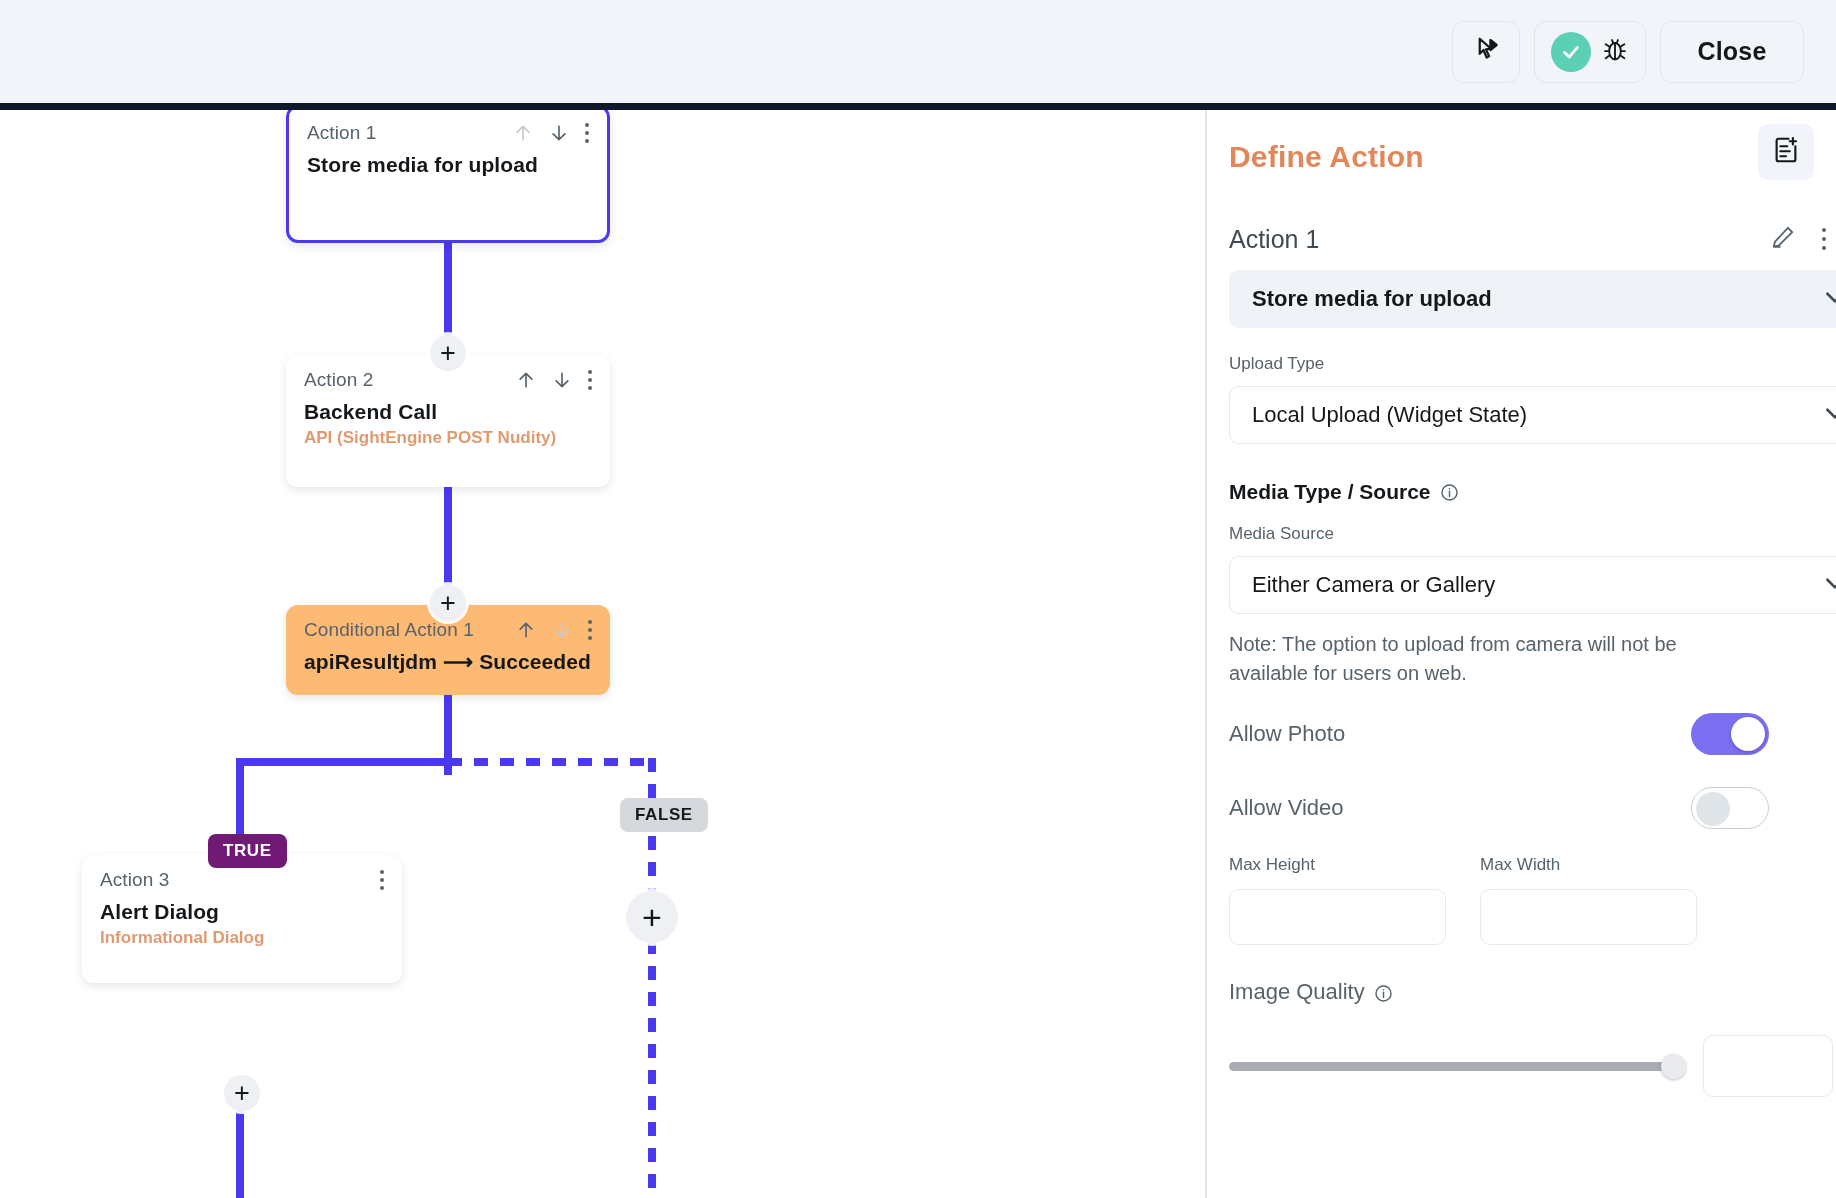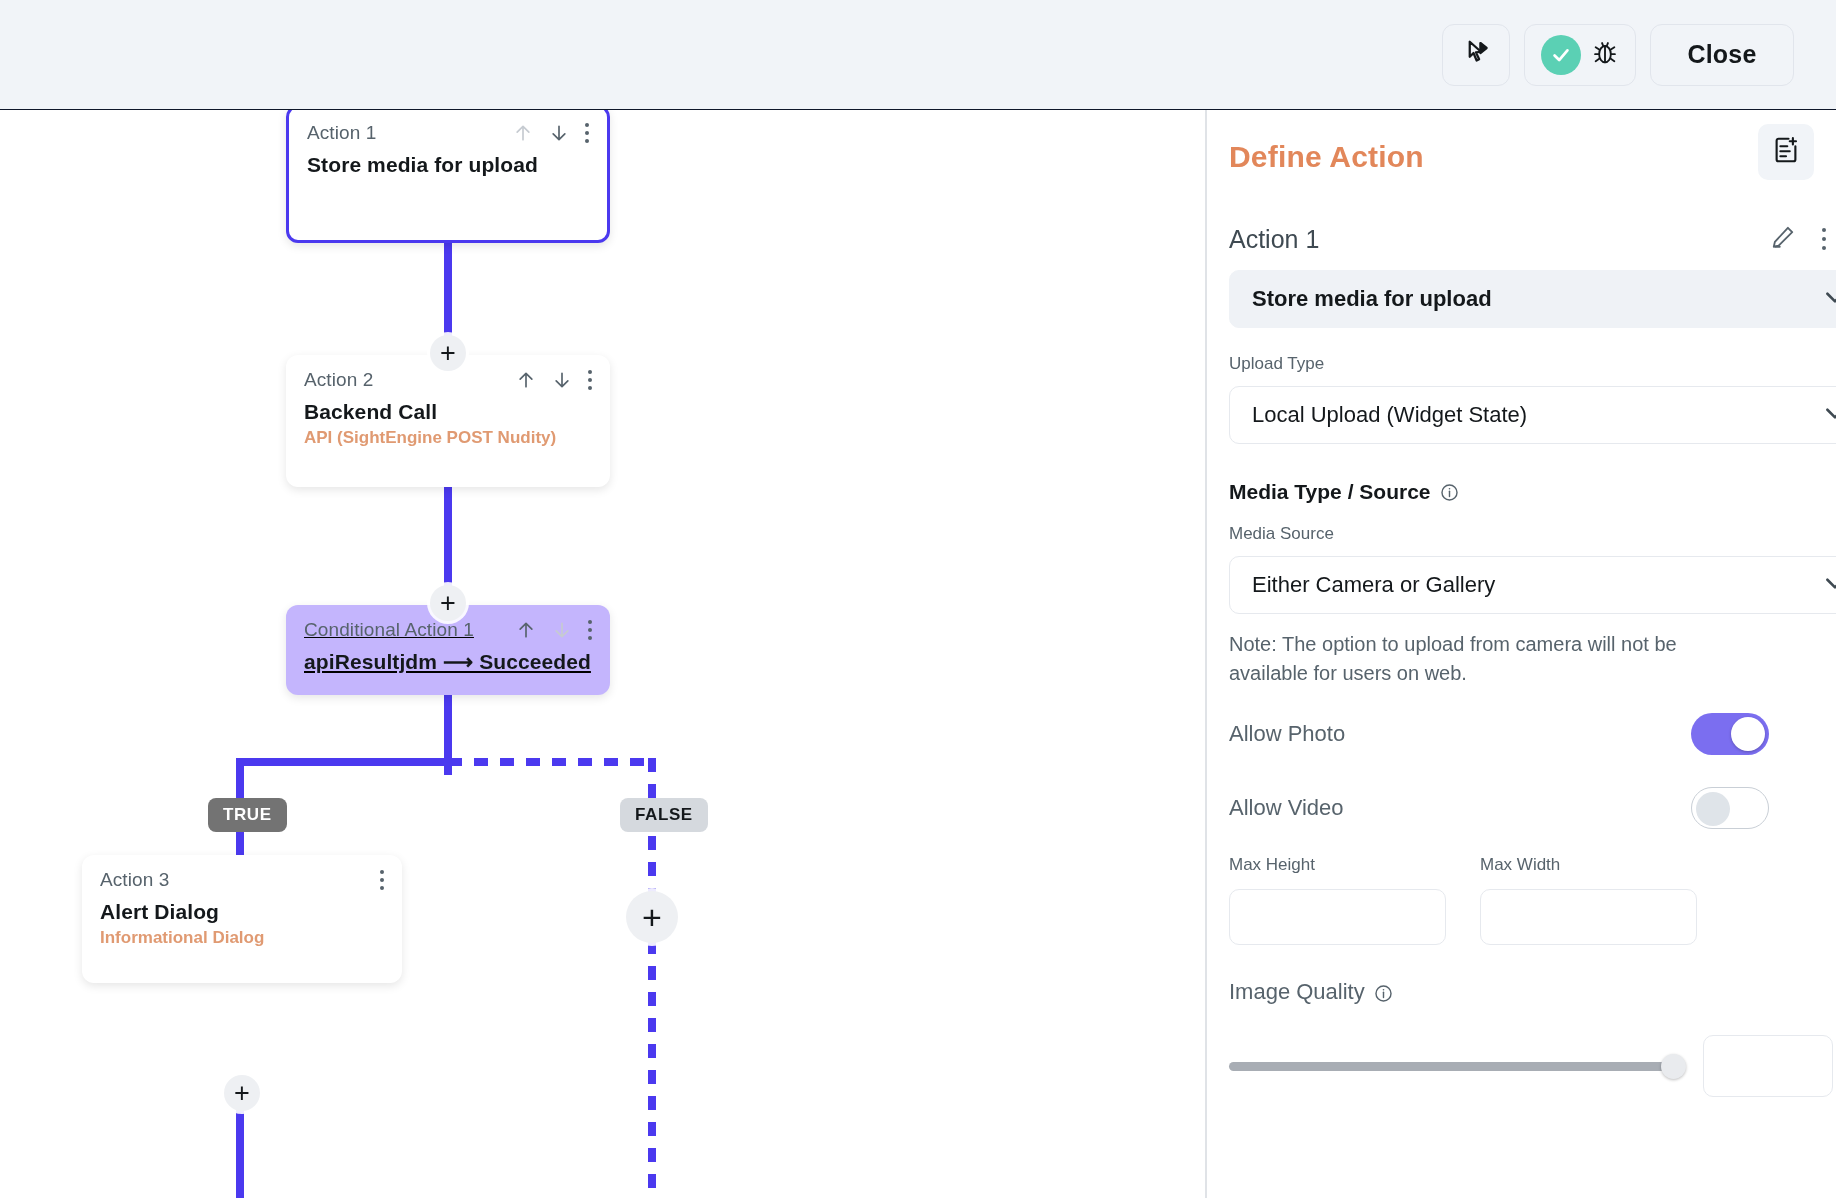--- a/index.html
+++ b/index.html
@@ -8,23 +8,23 @@
     font-family: "Liberation Sans", sans-serif;
     background: #ffffff;
     overflow: hidden;
   }
 
   
   .topbar {
     position: absolute; left: 0; top: 0;
     width: 1836px; height: 110px;
     background: #f1f4f8;
-    border-bottom: 1px solid #0f172a;
+    border-bottom: 7px solid #0f172a;
     display: flex; align-items: center; justify-content: flex-end;
-    gap: 14px; padding-right: 42px;
+    gap: 14px; padding-right: 32px;
   }
   .tb-btn {
     background: #f1f4f8;
     border: 1px solid #e1e5ec;
     border-radius: 12px;
     height: 62px;
     display: flex; align-items: center; justify-content: center;
     cursor: pointer;
   }
   .tb-btn.icon-only { width: 68px; }
@@ -91,21 +91,21 @@
     background: #ffffff;
     border-radius: 12px;
     box-shadow: 0 3px 10px rgba(0,0,0,.10);
     z-index: 5;
     cursor: pointer;
   }
   .node.selected {
     border: 3px solid #4b39ef;
     box-shadow: 0 3px 10px rgba(0,0,0,.10);
   }
-  .node.cond { background: #c4b5fd; text-decoration: underline; }
+  .node.cond { background: #fdba74; }
   .node-head {
     display: flex; align-items: center;
     padding: 14px 18px 0 18px;
   }
   .node-num {
     font-size: 19px; color: #57636c; flex: 1;
     letter-spacing: .1px;
   }
   .node-icons { display: flex; align-items: center; gap: 16px; }
   .arrow-ico { width: 20px; height: 22px; }
@@ -124,21 +124,21 @@
     padding: 4px 18px 0 18px;
   }
 
   .branch-badge {
     position: absolute;
     border-radius: 8px;
     padding: 7px 15px;
     font-size: 17px; font-weight: 700; letter-spacing: .6px;
     z-index: 7;
   }
-  .badge-true { background: #737373; color: #ffffff; }
+  .badge-true { background: #701a75; color: #ffffff; margin-top: 36px; }
   .badge-false { background: #d5d9de; color: #14181b; }
 
   
   .panel-inner { padding: 30px 0 0 22px; }
   .panel-head {
     display: flex; align-items: flex-start; justify-content: space-between;
     padding-right: 22px;
   }
   .panel-title {
     font-size: 30px; font-weight: 700; color: #e2875a; letter-spacing: .2px;

